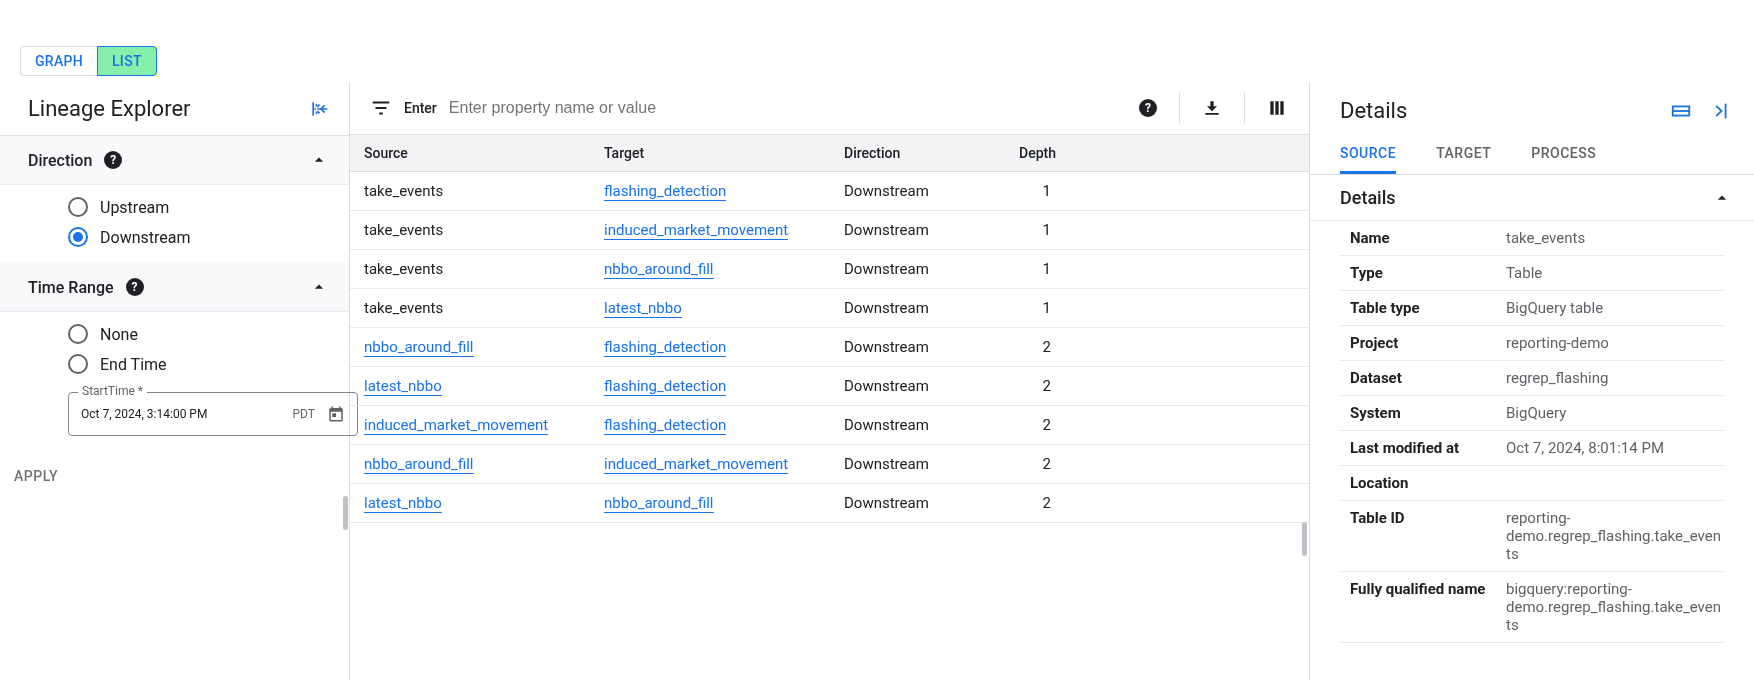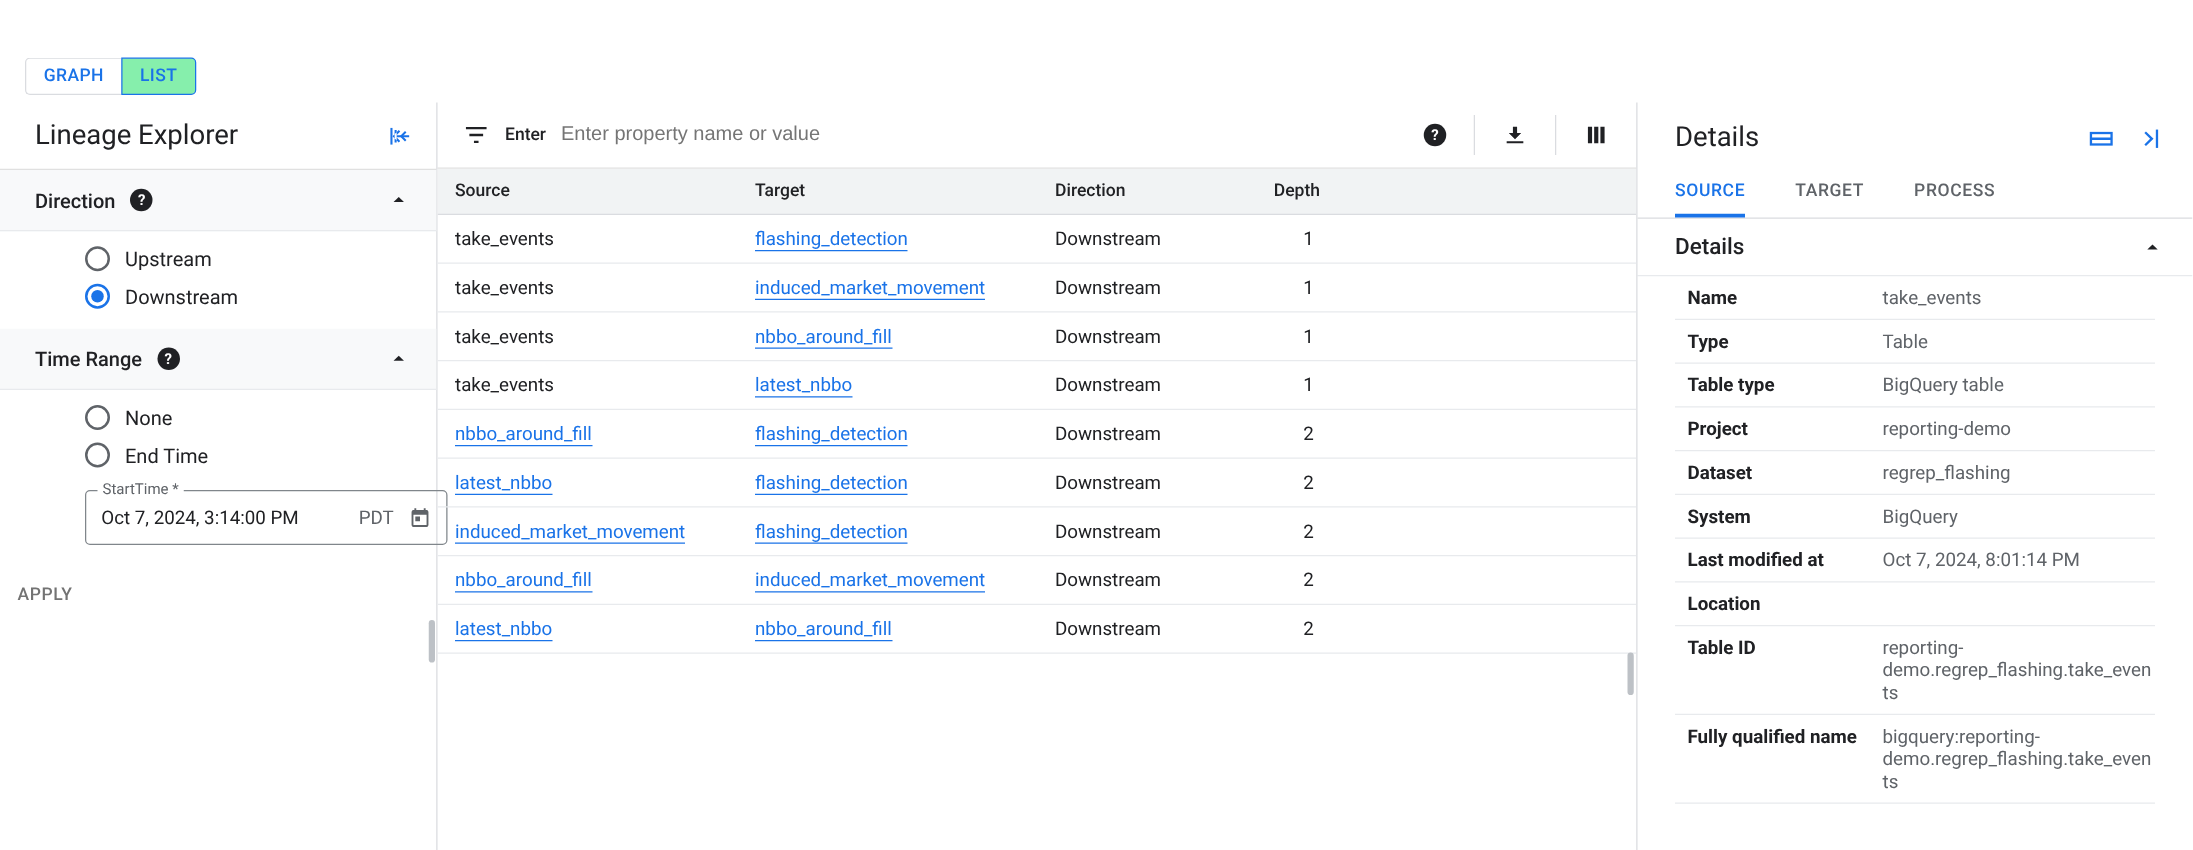--- a/index.html
+++ b/index.html
@@ -136,21 +136,21 @@
   background: #fff;
   padding: 0 4px;
   font-size: 12px;
   color: #5f6368;
 }
 .date-input {
   width: 290px;
   border: 1px solid #80868b;
   border-radius: 4px;
   padding: 12px 12px;
-  font-size: 15px;
+  font-size: 12px;
   display: flex;
   align-items: center;
   justify-content: space-between;
 }
 .date-input .tz { color: #5f6368; margin-left: auto; margin-right: 12px; }
 .apply-btn {
   color: #737373;
   font-weight: 500;
   letter-spacing: 0.5px;
   padding: 16px 28px 4px 14px;

